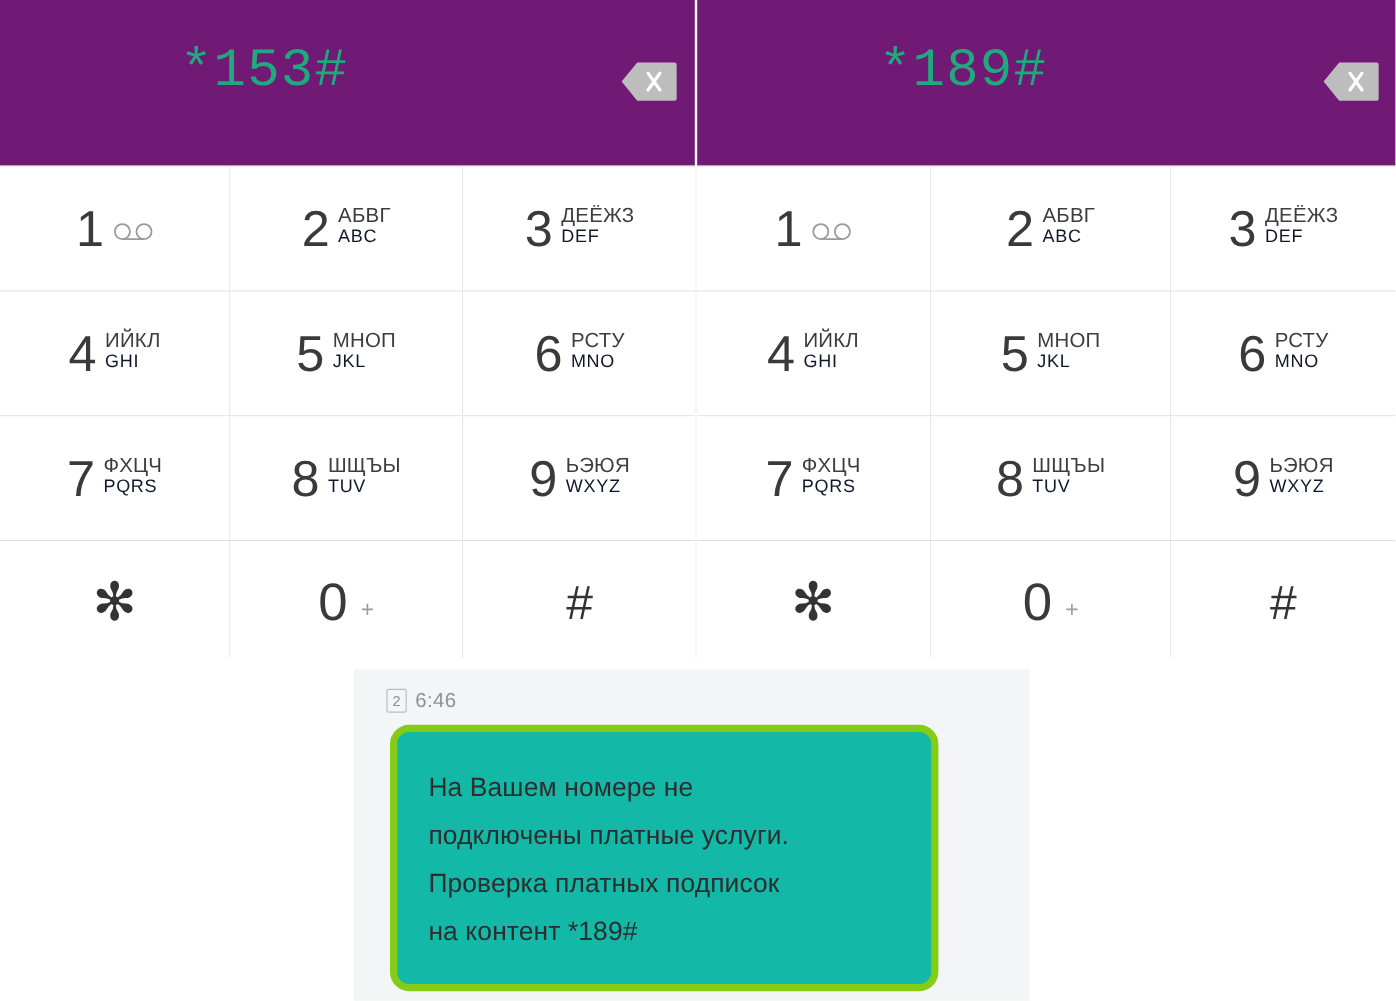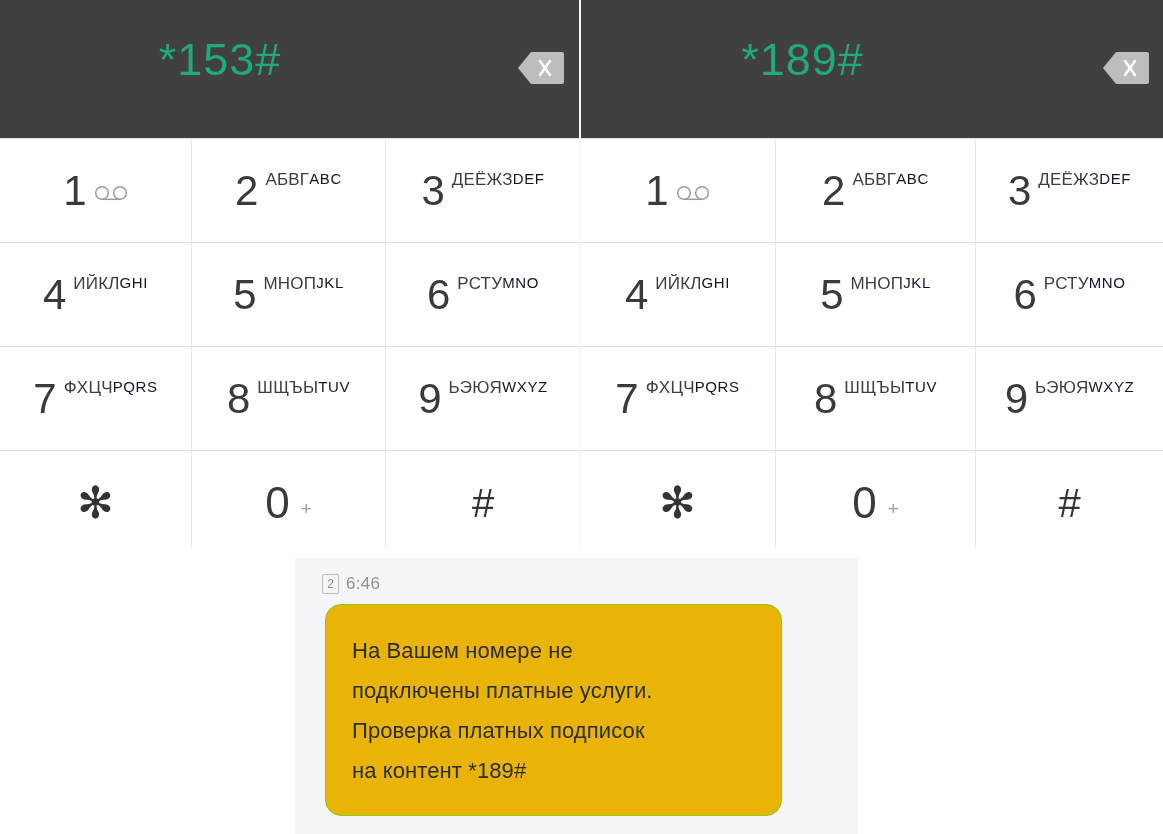--- a/index.html
+++ b/index.html
@@ -33,21 +33,22 @@
     height: 6px;
     background: #fafafa;
   }
   #panel-right .panel-topband { background: #fcfcfc; }
 
   
   .dial-header {
     position: absolute;
     top: 0; left: 0; right: 0;
     height: 138px;
-    background: #404040;
+    background: #701a75;
+    font-family: Liberation Mono, monospace;
   }
   .dial-code {
     position: absolute;
     left: 0;
     right: 140px;
     top: 32px;
     text-align: center;
     font-size: 45px;
     font-weight: 400;
     letter-spacing: 1px;
@@ -106,20 +107,21 @@
   }
   .key-digit {
     font-size: 42px;
     font-weight: 300;
     color: #3a3a3a;
     line-height: 48px;
     font-family: "Liberation Sans", sans-serif;
   }
   .key-letters {
     display: flex;
+    flex-direction: column;
     justify-content: flex-start;
     padding-top: 3px;
     line-height: 1.15;
   }
   .key-cyr {
     font-size: 17px;
     font-weight: 400;
     color: #3d3d3d;
     letter-spacing: 0.2px;
     white-space: nowrap;
@@ -191,22 +193,22 @@
     font-size: 17px;
     color: #8d9094;
     letter-spacing: 0.3px;
   }
   .sms-bubble {
     position: absolute;
     left: 30px;
     top: 46px;
     width: 457px;
     padding: 26px 24px 24px 26px;
-    background: #eab308;
-    border: 1px solid #84cc16;
+    background: #14b8a6;
+    border: 6px solid #84cc16;
     border-radius: 16px;
     box-sizing: border-box;
   }
   .sms-text {
     font-size: 22px;
     line-height: 40px;
     color: #2b2d2f;
     white-space: pre-line;
     letter-spacing: 0.1px;
   }

